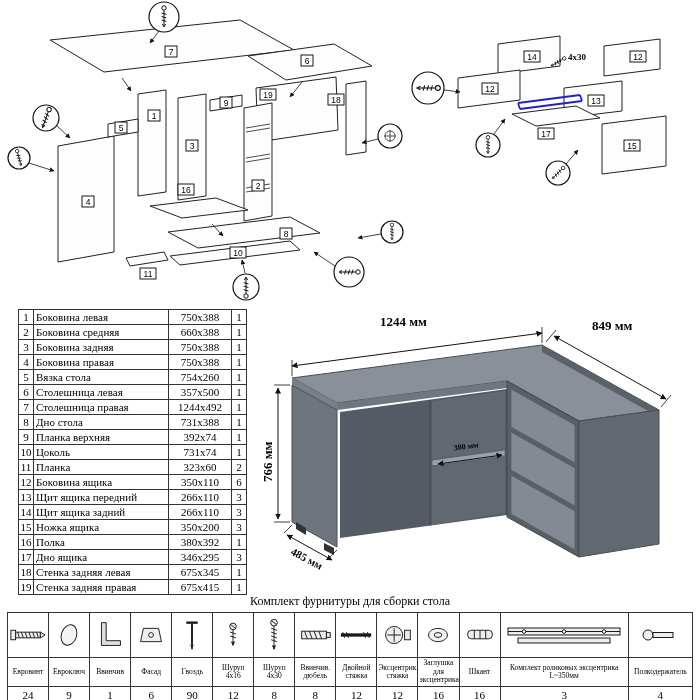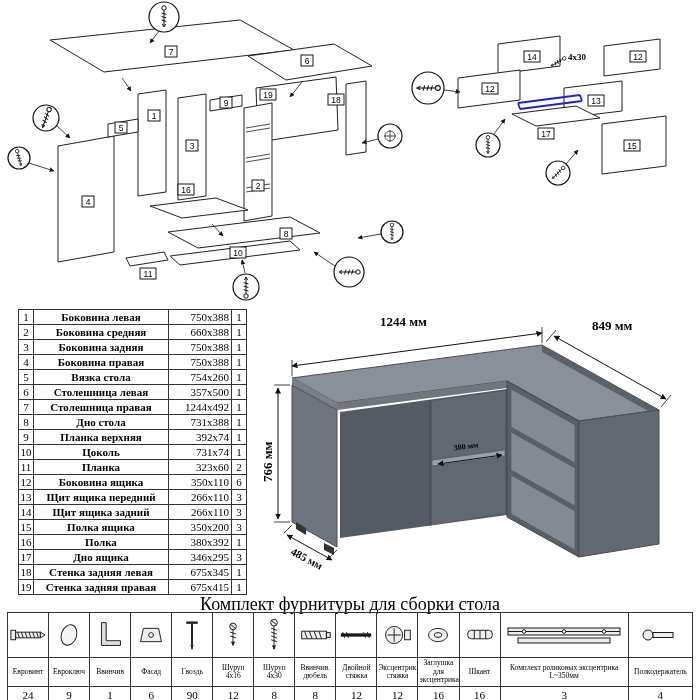--- a/index.html
+++ b/index.html
@@ -20,25 +20,25 @@
   .dim{font:bold 13px "Liberation Serif",serif;fill:#000;}
   .dimSmall{font:bold 8px "Liberation Serif",serif;fill:#000;}
   .dimline{stroke:#111;stroke-width:1;fill:none;}
   .extline{stroke:#111;stroke-width:0.8;fill:none;}
   
   #parts-wrap{left:18px;top:309px;}
   #parts-table{border-collapse:collapse;table-layout:fixed;}
   #parts-table td{border:1px solid #333;font-size:11px;line-height:1;height:14px;
                   padding:0 2px;white-space:nowrap;overflow:hidden;}
   #parts-table td.c-num{width:14px;text-align:center;padding:0;}
-  #parts-table td.c-name{width:130px;text-align:center;font-weight:bold;}
-  #parts-table td.c-size{width:58px;text-align:right;font-family:Liberation Serif, serif;}
+  #parts-table td.c-name{width:130px;text-align:left;}
+  #parts-table td.c-size{width:58px;text-align:center;font-family:Liberation Serif, serif;}
   #parts-table td.c-qty{width:14px;text-align:center;padding:0;}
   
-  #hw-title{left:0;top:594px;width:700px;text-align:center;font-size:18px;}
+  #hw-title{left:0;top:594px;width:700px;text-align:center;font-size:12px;}
   #hw-wrap{left:7px;top:612px;}
   #hw-table{border-collapse:collapse;table-layout:fixed;width:686px;}
   #hw-table td{border:1px solid #333;text-align:center;vertical-align:middle;padding:0;}
   #hw-table tr.hw-icons td{height:44px;}
   #hw-table tr.hw-names td{height:26px;font-size:7.5px;line-height:8.5px;padding:1px;}
   #hw-table tr.hw-qty td{height:15px;font-size:11px;}
   .icn{margin:0 auto;}
 </style>
 </head>
 <body>
@@ -370,21 +370,21 @@
 
         <tr>
           <td class="c-num">14</td>
           <td class="c-name">Щит ящика задний</td>
           <td class="c-size">266x110</td>
           <td class="c-qty">3</td>
         </tr>
 
         <tr>
           <td class="c-num">15</td>
-          <td class="c-name">Полка ящика</td>
+          <td class="c-name">Ножка ящика</td>
           <td class="c-size">350x200</td>
           <td class="c-qty">3</td>
         </tr>
 
         <tr>
           <td class="c-num">16</td>
           <td class="c-name">Полка</td>
           <td class="c-size">380x392</td>
           <td class="c-qty">1</td>
         </tr>

